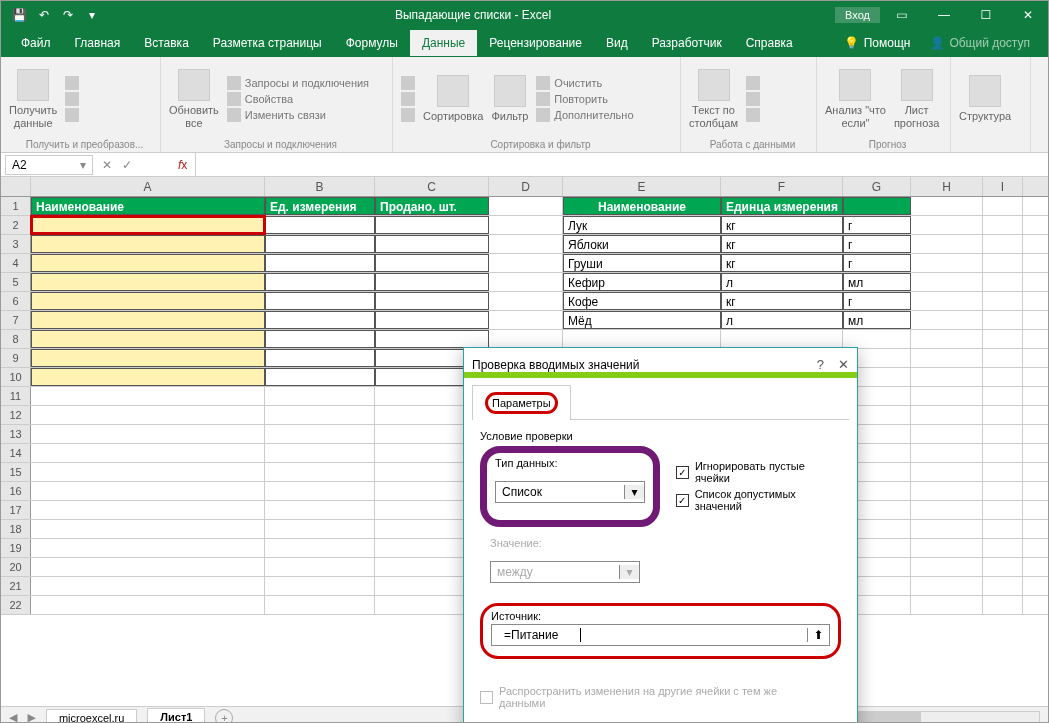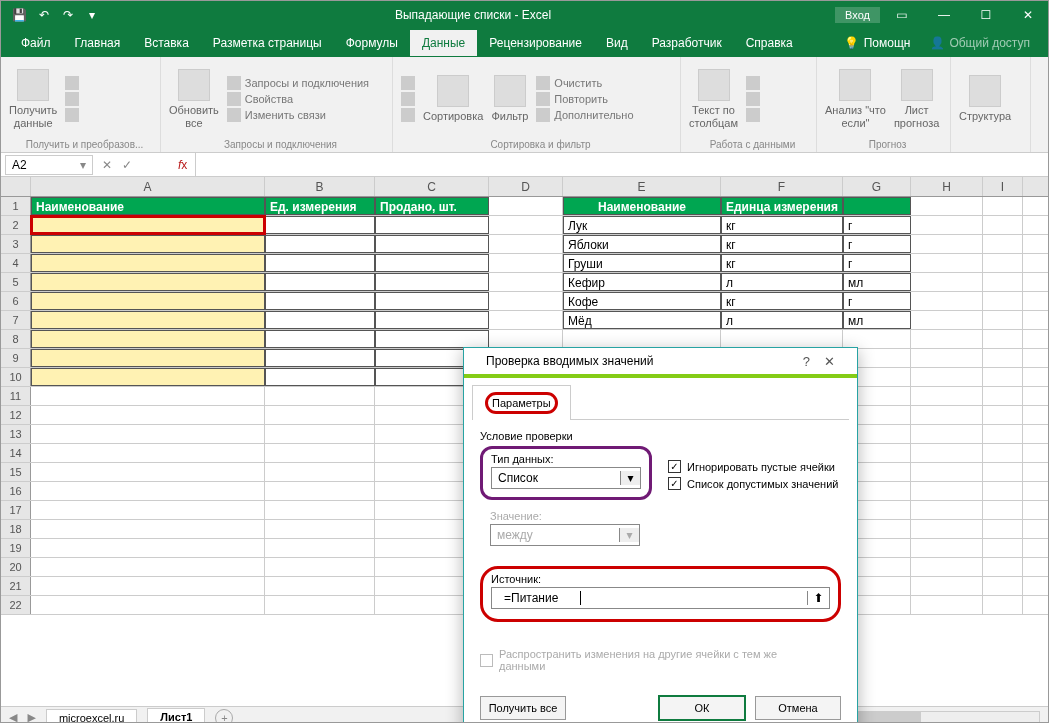--- a/index.html
+++ b/index.html
@@ -61,30 +61,30 @@
 .sheettabs .nav { color: #888; }
 .sheettabs .stab { padding: 2px 12px; border: 1px solid #ccc; border-bottom: none; background: #fff; }
 .sheettabs .stab.active { background: #fff; font-weight: bold; border-bottom: 2px solid #0f7b3f; }
 .sheettabs .add { width: 18px; height: 18px; border: 1px solid #aaa; border-radius: 50%; text-align: center; line-height: 16px; color: #888; }
 .sheettabs .hscroll { flex: 1; display: flex; justify-content: flex-end; }
 .sheettabs .hscroll .track { width: 380px; height: 14px; background: #eee; border: 1px solid #ccc; position: relative; }
 .sheettabs .hscroll .thumb { position: absolute; left: 0; width: 260px; height: 100%; background: #ccc; }
 
 
 .dialog { position: absolute; left: 462px; top: 346px; width: 395px; background: #fff; border: 1px solid #27a3a3; box-shadow: 0 4px 16px rgba(0,0,0,.3); font-size: 12px; z-index: 50; }
-.dlg-title { height: 30px; display: flex; align-items: center; padding: 0 22px; justify-content: space-between; border-bottom: 4px solid #84cc16; }
+.dlg-title { height: 30px; display: flex; align-items: flex-end; padding: 0 8px; justify-content: space-between; border-bottom: 6px solid #84cc16; }
 .dlg-title .r { display: flex; gap: 14px; font-size: 13px; color: #555; }
 .dlg-tabs { display: flex; border-bottom: 1px solid #ccc; margin: 6px 8px 0; }
 .dlg-tabs .dt { padding: 6px 12px; border: 1px solid transparent; border-bottom: none; font-size: 11px; }
 .dlg-tabs .dt.active { border-color: #ccc; background: #fff; position: relative; top: 1px; }
 .dt-ring { border: 3px solid #cc0000; border-radius: 14px; padding: 2px 4px; display: inline-block; }
 .dlg-body { padding: 10px 16px; }
 .fieldset-label { font-size: 11px; margin-bottom: 4px; }
-.group-ring { border: 3px solid #701a75; border-radius: 12px; padding: 4px 8px 8px; margin-bottom: 8px; display: inline-block; }
-.combo { display: flex; width: 150px; border: 1px solid #888; height: 22px; align-items: center; margin-top: 2px; }
+.group-ring { border: 7px solid #701a75; border-radius: 20px; padding: 4px 8px 17px; margin-bottom: 8px; display: inline-block; }
+.combo { display: flex; width: 150px; border: 1px solid #888; height: 22px; align-items: center; margin-top: 12px; }
 .combo span { flex: 1; padding: 0 6px; }
 .combo .arr { width: 20px; border-left: 1px solid #888; text-align: center; background: #eee; }
 .disabled { color: #aaa; }
 .chk { display: flex; align-items: center; gap: 6px; margin-bottom: 4px; font-size: 11px; }
 .chk .box { width: 13px; height: 13px; border: 1px solid #333; display: flex; align-items: center; justify-content: center; font-size: 10px; }
 .chk.dis .box { border-color: #bbb; }
 .chk.dis { color: #aaa; }
 .src-ring { border: 3px solid #cc0000; border-radius: 18px; padding: 4px 8px 10px; }
 .src-input { display: flex; border: 1px solid #888; height: 22px; align-items: center; margin-top: 2px; }
 .src-input span { flex: 1; padding: 0 6px; }

